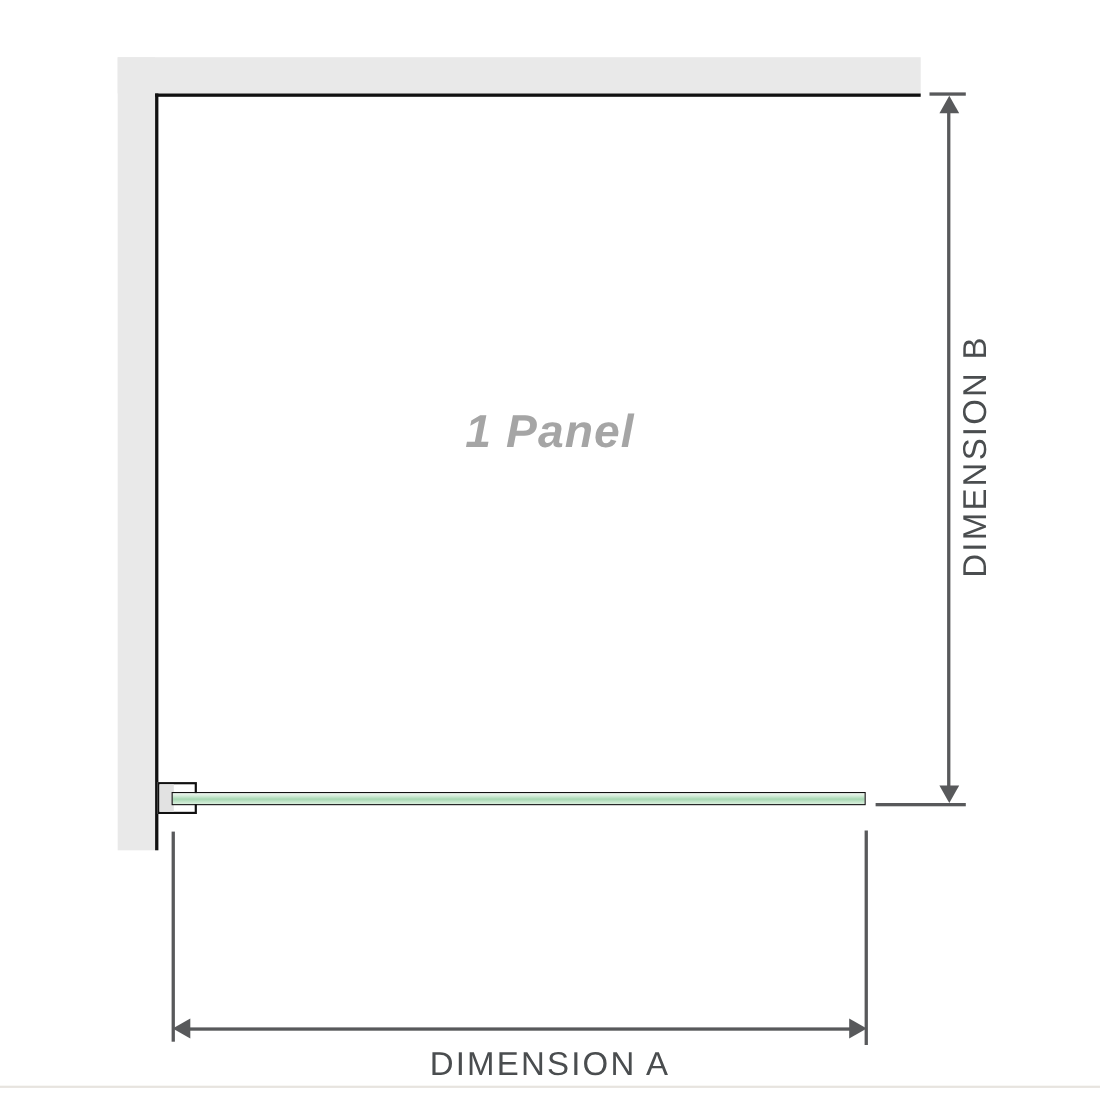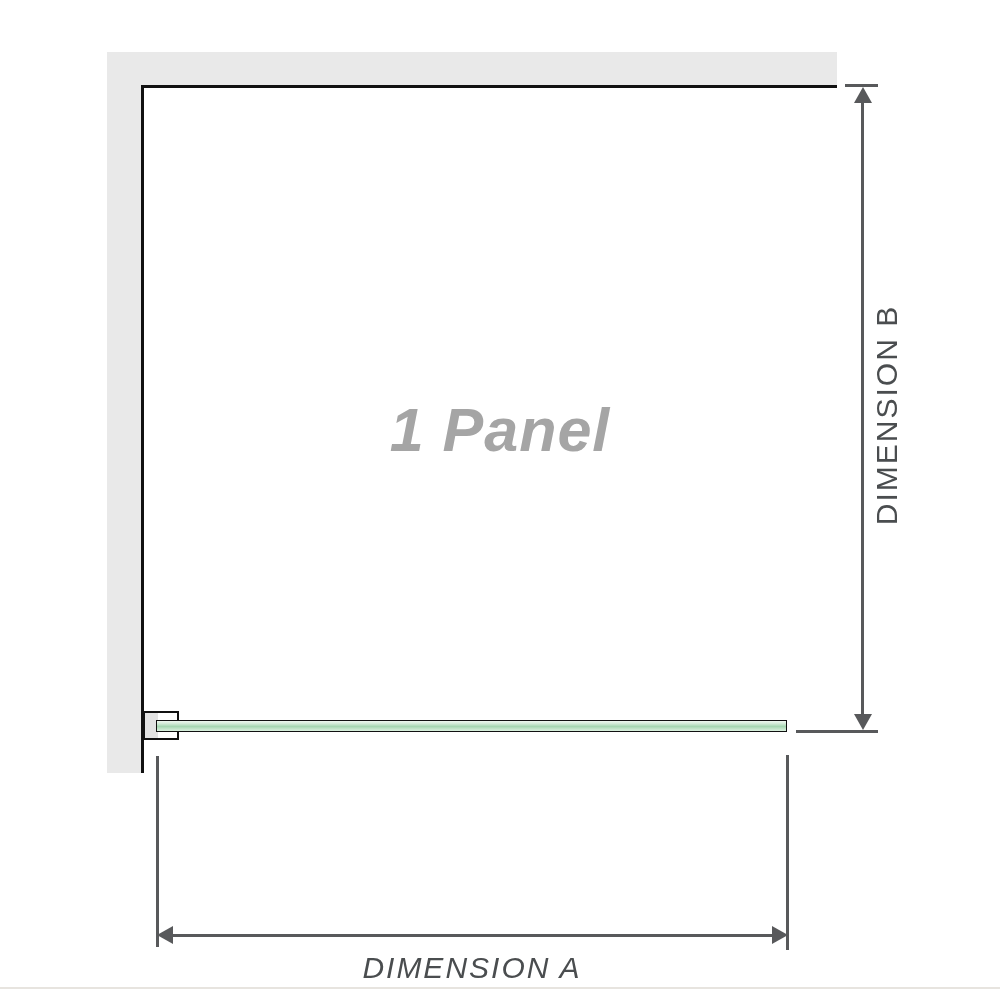--- a/index.html
+++ b/index.html
@@ -96,39 +96,37 @@
     border-bottom: 9px solid transparent;
     border-left: 16px solid var(--dimline, #58595b);
   }
 
   
   .panel-label {
     position: absolute;
     left: 330px; top: 368px;
     width: 340px;
     text-align: center;
-    font-size: 61px;
+    font-size: 42px;
     font-style: italic;
     font-weight: bold;
     letter-spacing: 1px;
     color: var(--paneltext, #a5a5a5);
-    margin-top: 27px;
   }
   .dim-label {
     color: var(--labeltext, #4a4d4f);
     font-size: 30px;
     font-weight: 300;
     letter-spacing: 2px;
     white-space: nowrap;
   }
   .dima-label {
     position: absolute;
-    left: 472px; top: 968px;
+    left: 500px; top: 968px;
     transform: translate(-50%, -50%);
-    font-style: italic;
   }
   .dimb-label {
     position: absolute;
     left: 887px; top: 415px;
     transform: translate(-50%, -50%) rotate(-90deg);
   }
 
   .bottom-divider {
     position: absolute;
     left: 0; top: 987px;

